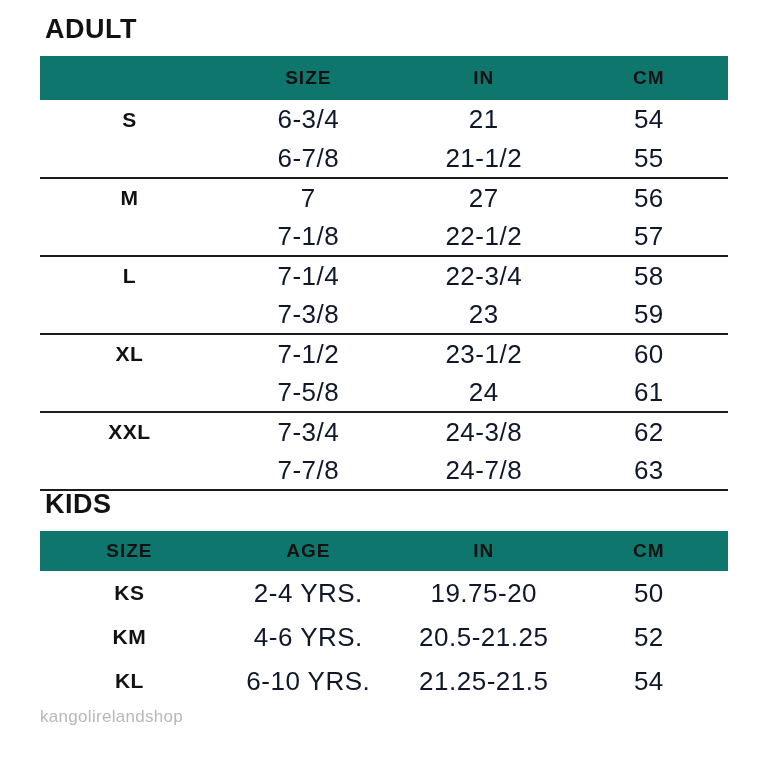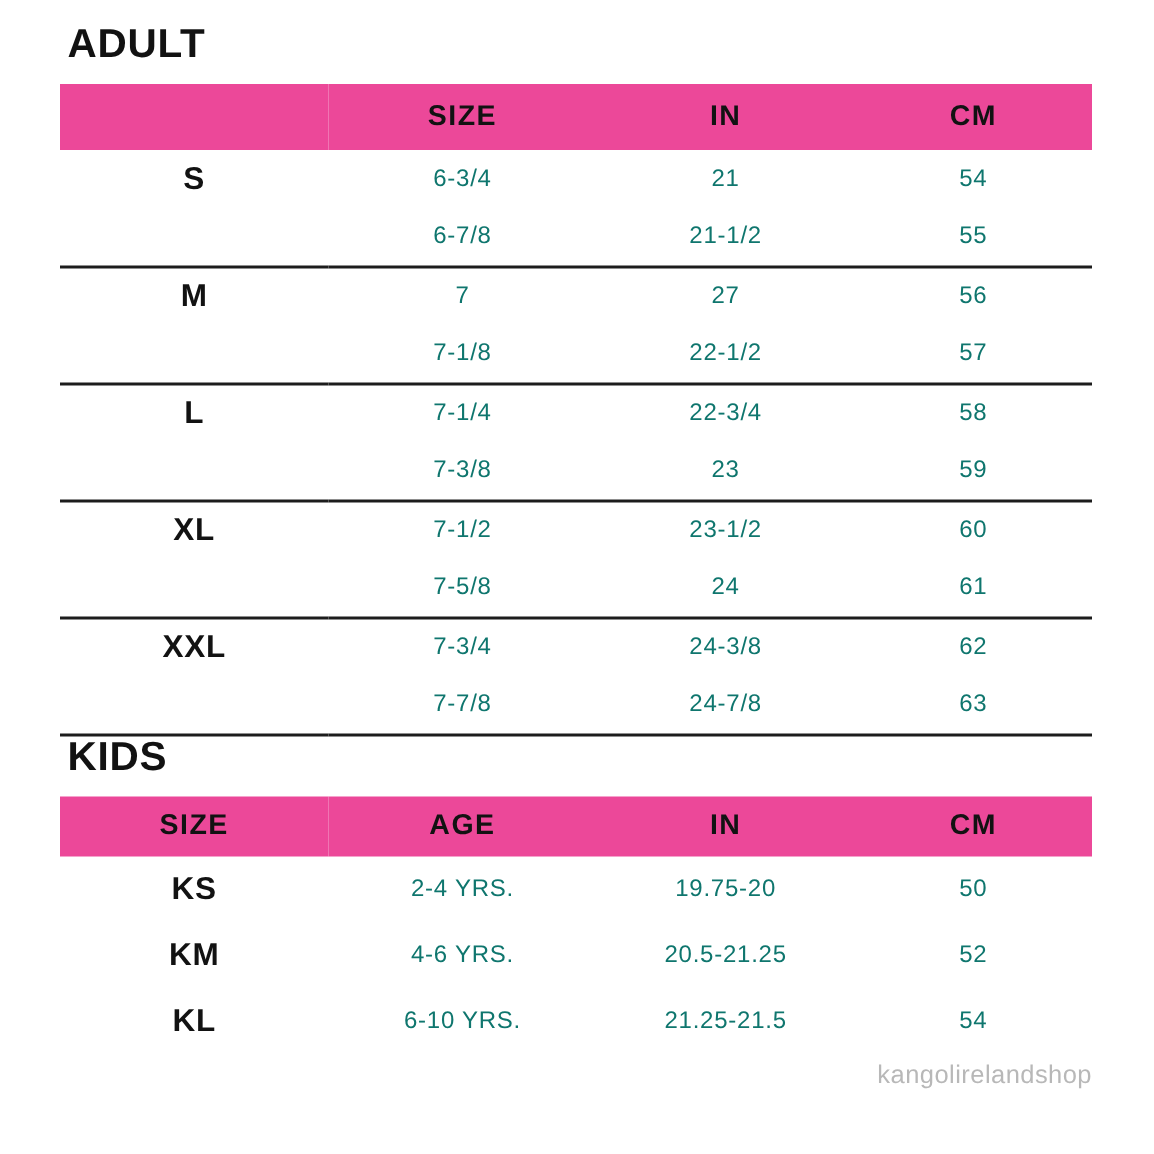--- a/index.html
+++ b/index.html
@@ -23,55 +23,55 @@
     margin: 0 0 13px 5px;
   }
   .section-title.kids-title { }
 
   table.size-table {
     width: 100%;
     border-collapse: collapse;
     table-layout: fixed;
   }
   .size-table thead th {
-    background: #ec4899;
+    background: #0f766e;
     height: 44px;
     font-size: 19px;
     font-weight: 700;
     letter-spacing: 1px;
     text-align: center;
     color: #121212;
     padding: 0;
   }
   .size-table.kids thead th { height: 40px; }
 
   .size-table tbody td {
     height: 39px;
     text-align: center;
     vertical-align: middle;
-    font-size: 16px;
+    font-size: 26px;
     font-weight: 400;
-    color: #0f766e;
+    color: #0f172a;
     padding: 0;
     letter-spacing: 0.5px;
   }
   .size-table.kids tbody td { height: 44px; }
 
   .size-table td.lbl {
     font-weight: 700;
     font-size: 21px;
     color: #121212;
     letter-spacing: 0.5px;
   }
   .size-table tr.group-end td {
     border-bottom: 2px solid #1c1c1c;
   }
 
   .watermark {
-    text-align: right;
+    text-align: left;
     font-size: 17px;
     color: #b8b8b8;
     letter-spacing: 0.3px;
     margin-top: 4px;
   }
 </style>
 </head>
 <body>
 
 <div class="page">

